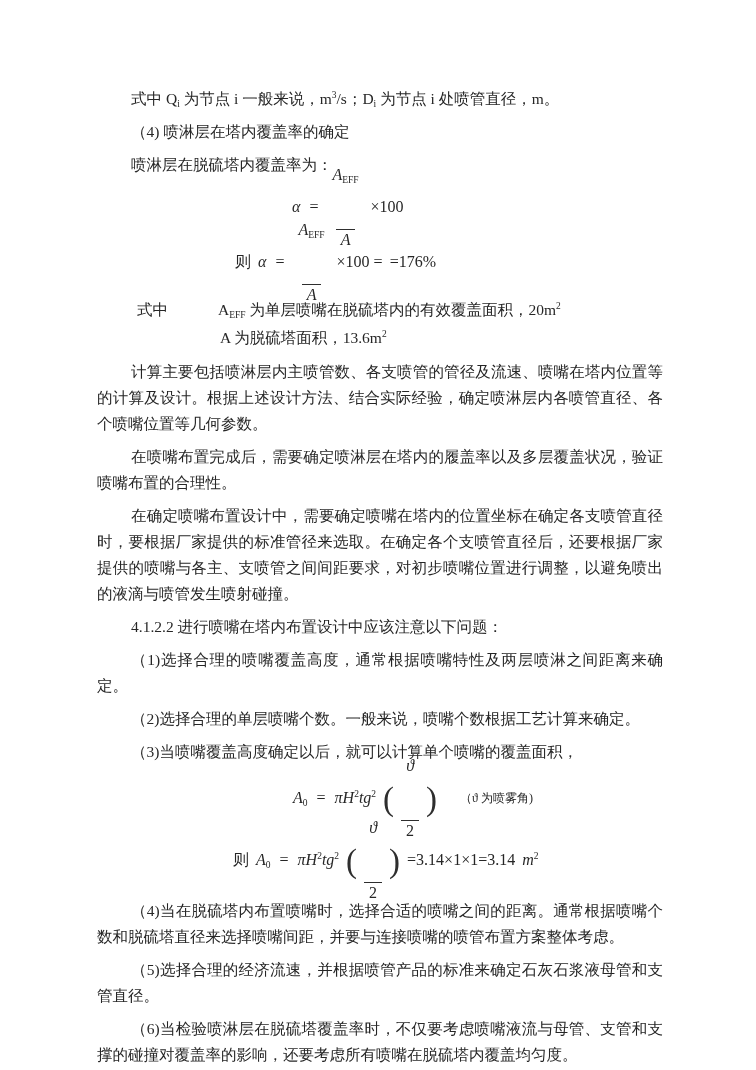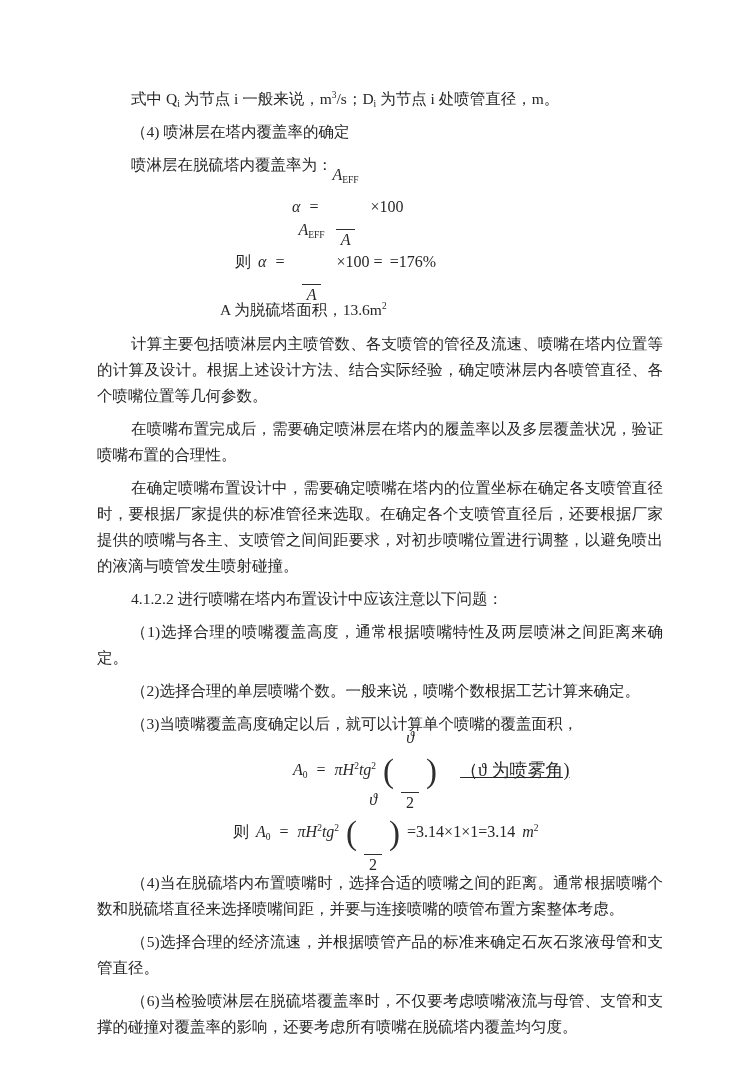--- a/index.html
+++ b/index.html
@@ -34,21 +34,21 @@
   .f-alpha-calc { margin-left:138px; height:48px; margin-bottom:11px; }
   .f-a0-def     { margin-left:196px; height:52px; margin-top:6px; }
   .f-a0-calc    { margin-left:136px; height:52px; margin-top:10px; margin-bottom:12px; }
   .frac {
     display:inline-flex; flex-direction:column; align-items:center;
     vertical-align:middle; text-align:center; line-height:18px;gap:44px;
   }
   .frac .num { display:block; padding:0 5px 1px 5px; }
   .frac .den { display:block; border-top:1.2px solid #2e2e2e; padding:1px 5px 0 5px; }
   .bp { font-size:33px; line-height:1; font-weight:400; transform:scaleY(1.05); color:#2e2e2e; }
-  .fnote { margin-left:16px; font-size:18px;text-decoration:underline; }
+  .fnote { margin-left:16px; font-size:12px; }
   .gap-eq { margin:0 2px; }
 </style>
 </head>
 <body>
 
 <div class="sheet">
   <div class="content">
 
     <p class="indent"><span>式中 Q</span><sub>i</sub><span> 为节点 i 一般来说，m</span><sup>3</sup><span>/s；D</span><sub>i</sub><span> 为节点 i 处喷管直径，m。</span></p>
 
@@ -71,20 +71,21 @@
       <span class="var">α</span>
       <span class="gap-eq">=</span>
       <span class="frac">
         <span class="num"><span class="var">A</span><sub>EFF</sub></span>
         <span class="den var">A</span>
       </span>
       <span>×100 =</span>
       <span>=176%</span>
     </div>
 
+    <p class="notes-line"><span class="shizhong-label">式中</span><span class="notes-seg"><span>A</span><sub>EFF</sub><span> 为单层喷嘴在脱硫塔内的有效覆盖面积，20m</span><sup>2</sup></span></p>
 
     <p class="notes-line2"><span>A 为脱硫塔面积，13.6m</span><sup>2</sup></p>
 
     <p class="indent">计算主要包括喷淋层内主喷管数、各支喷管的管径及流速、喷嘴在塔内位置等的计算及设计。根据上述设计方法、结合实际经验，确定喷淋层内各喷管直径、各个喷嘴位置等几何参数。</p>
 
     <p class="indent">在喷嘴布置完成后，需要确定喷淋层在塔内的履盖率以及多层覆盖状况，验证喷嘴布置的合理性。</p>
 
     <p class="indent">在确定喷嘴布置设计中，需要确定喷嘴在塔内的位置坐标在确定各支喷管直径时，要根据厂家提供的标准管径来选取。在确定各个支喷管直径后，还要根据厂家提供的喷嘴与各主、支喷管之间间距要求，对初步喷嘴位置进行调整，以避免喷出的液滴与喷管发生喷射碰撞。</p>
 
     <p class="indent">4.1.2.2 进行喷嘴在塔内布置设计中应该注意以下问题：</p>

